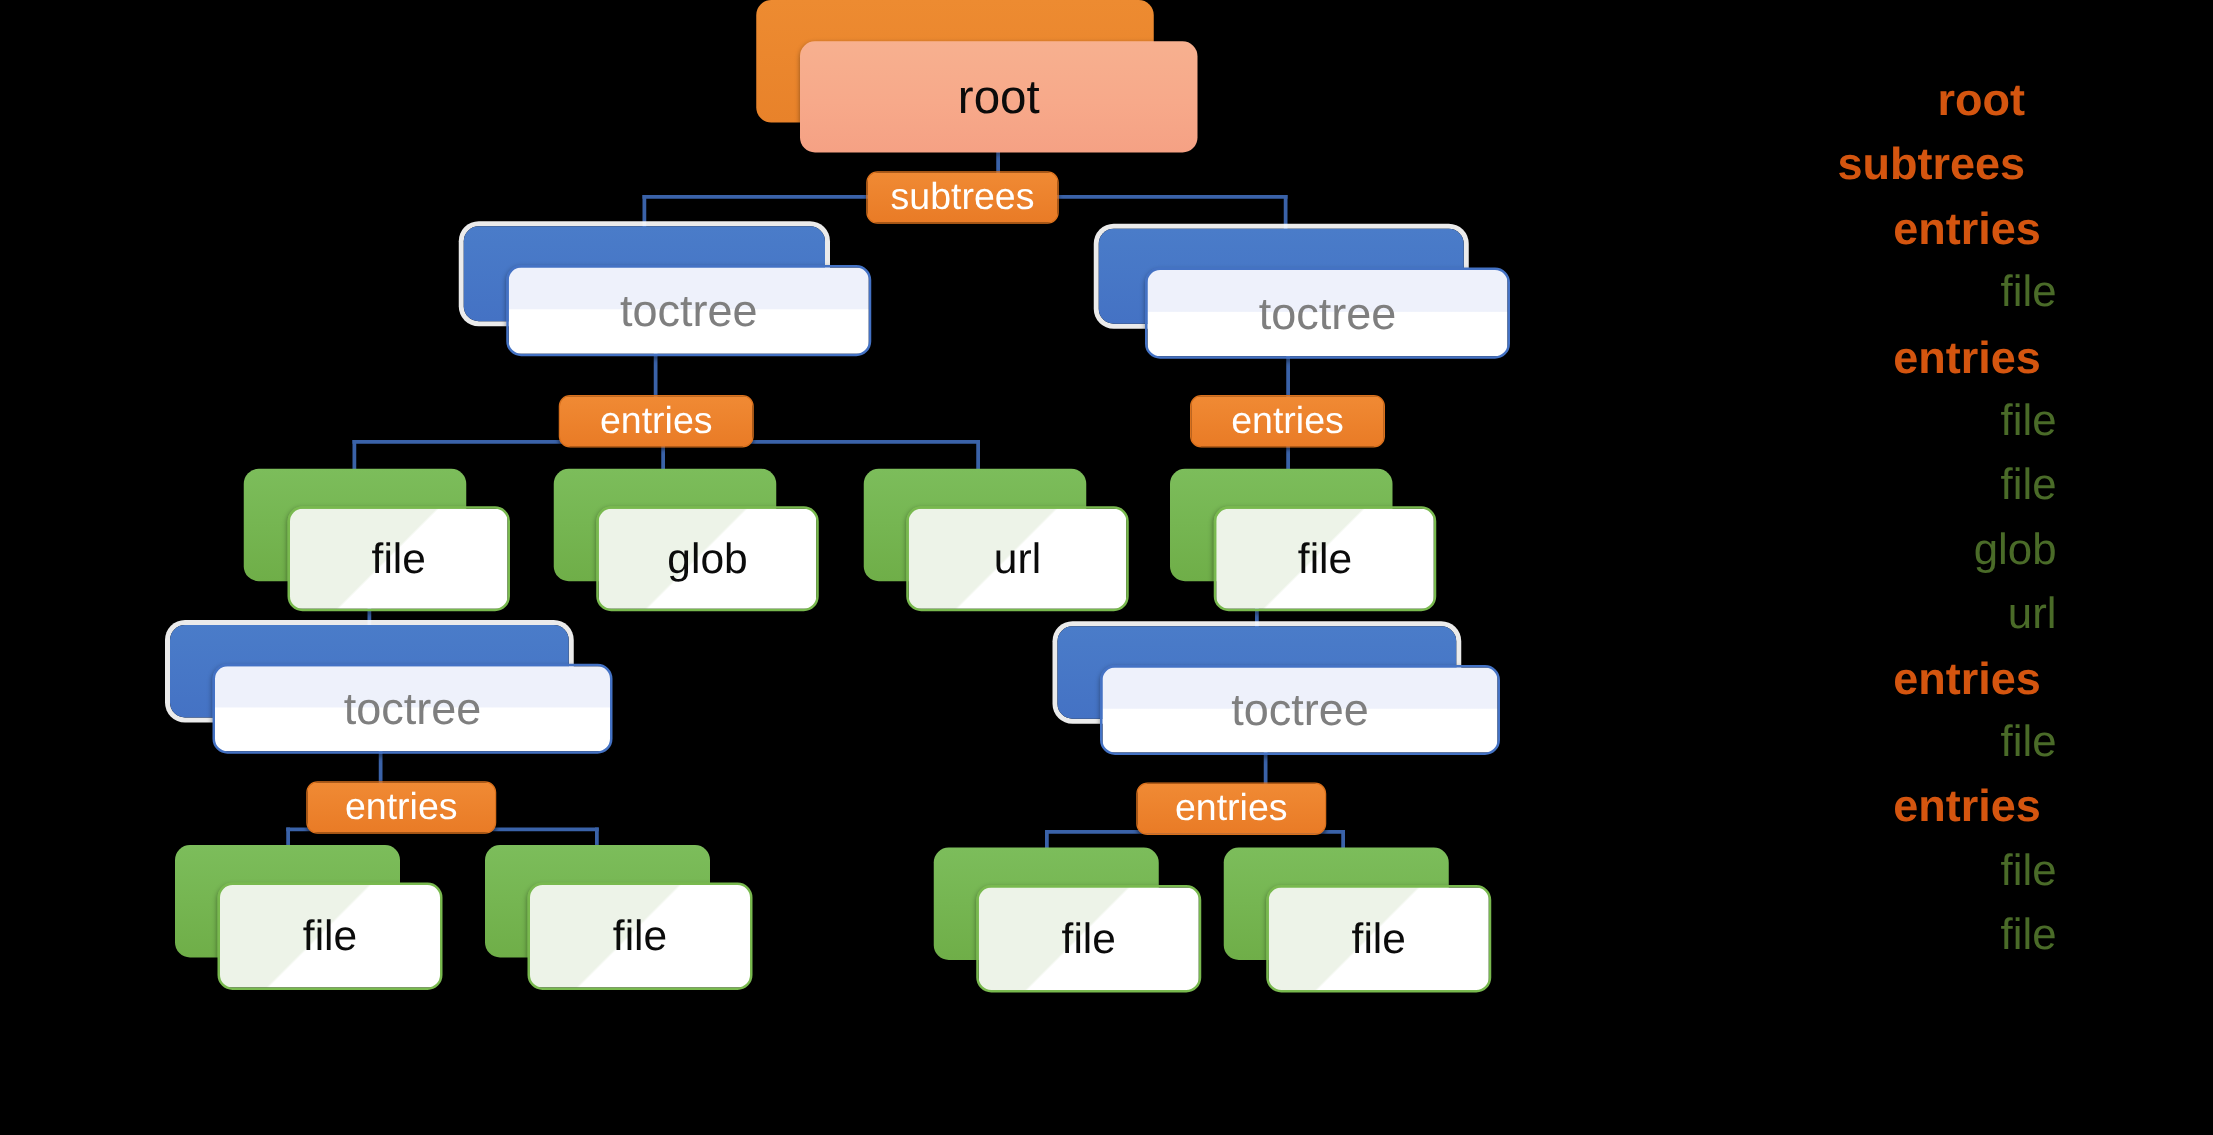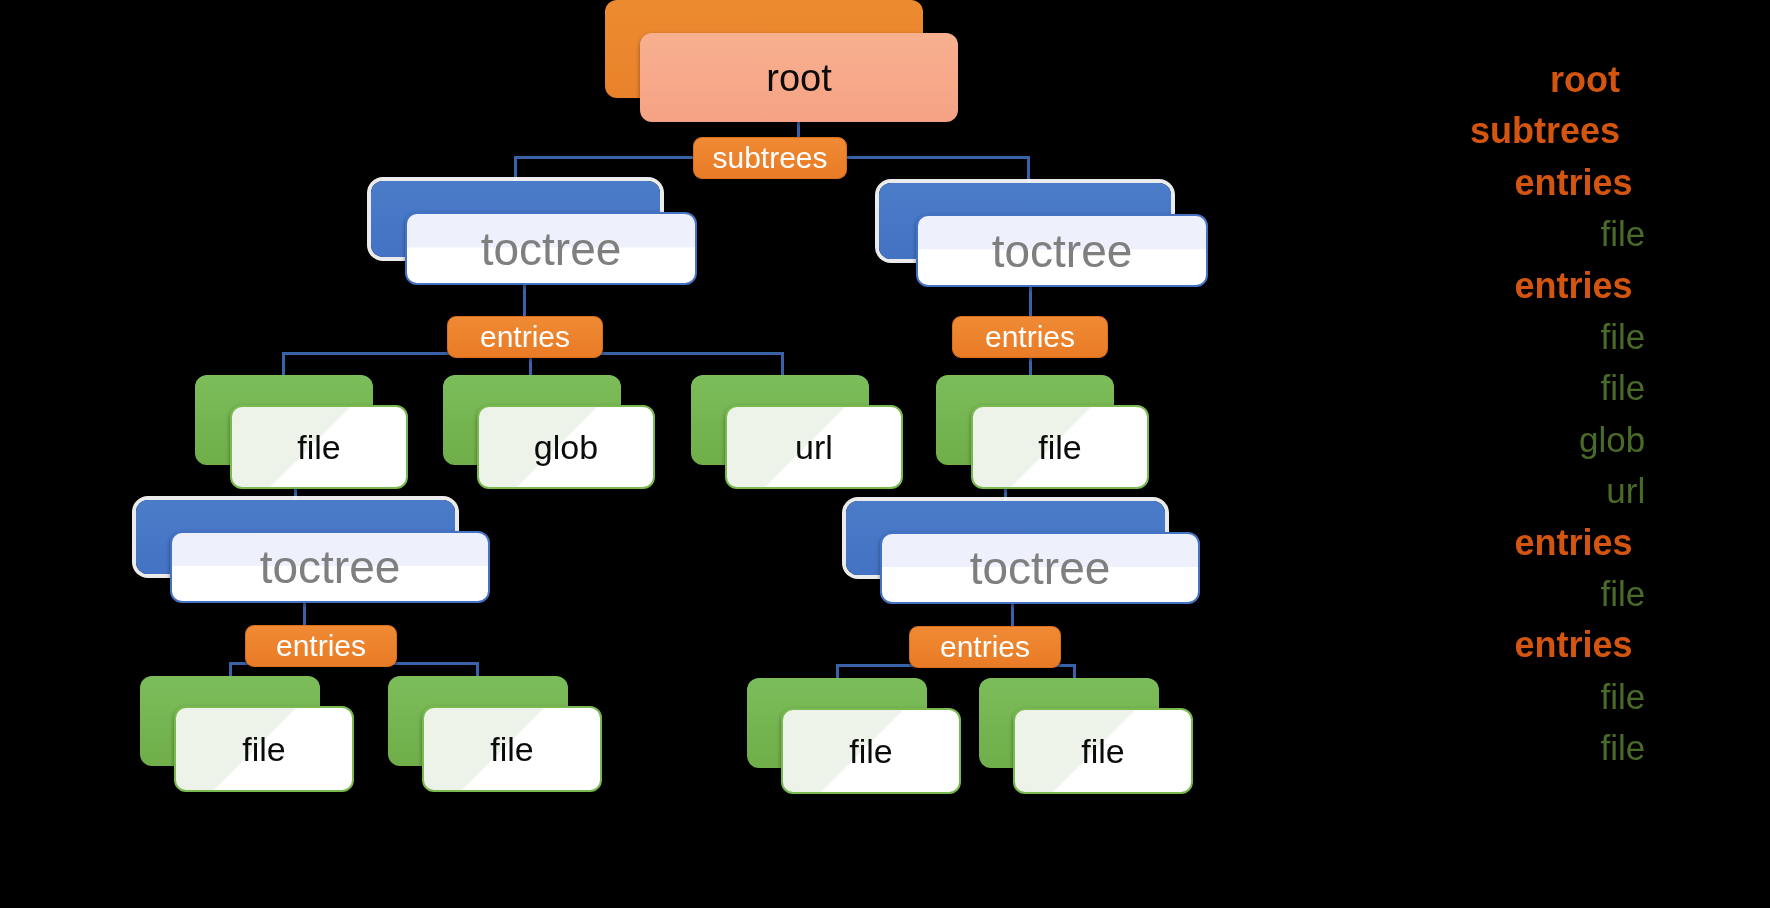--- a/index.html
+++ b/index.html
@@ -24,21 +24,21 @@
                 box-shadow:0 2px 3px rgba(0,0,0,.45);}
   .n-root .front{background:linear-gradient(180deg,#F7B08F 0%,#F7A98A 55%,#F5A184 100%);
                  box-shadow:0 2px 4px rgba(0,0,0,.4);}
   .n-root .lbl{color:#0b0b0b;font-size:38px;}
 
   
   .n-toc .back{background:linear-gradient(180deg,#4A7CC9 0%,#4472C4 100%);
                box-shadow:0 0 0 4px rgba(255,255,255,.92),0 3px 4px rgba(0,0,0,.45);}
   .n-toc .front{background:linear-gradient(180deg,#EEF1FB 0%,#EEF1FB 48%,#FFFFFF 49%,#FFFFFF 100%);
                 border:2px solid #4472C4;box-shadow:0 2px 4px rgba(0,0,0,.4);}
-  .n-toc .lbl{color:#7F7F7F;font-size:46px;}
+  .n-toc .lbl{color:#7F7F7F;font-size:36px;}
 
   
   .n-leaf .back{background:linear-gradient(180deg,#7CBD5B 0%,#6FAE48 100%);
                 box-shadow:0 2px 3px rgba(0,0,0,.45);}
   .n-leaf .front{background:linear-gradient(135deg,#EDF3E8 0%,#EDF3E8 46%,#FFFFFF 47%,#FFFFFF 100%);
                  border:2px solid #79B94F;box-shadow:0 2px 4px rgba(0,0,0,.4);}
   .n-leaf .lbl{color:#0b0b0b;font-size:34px;}
 
   
   .elabel{position:absolute;border-radius:9px;

